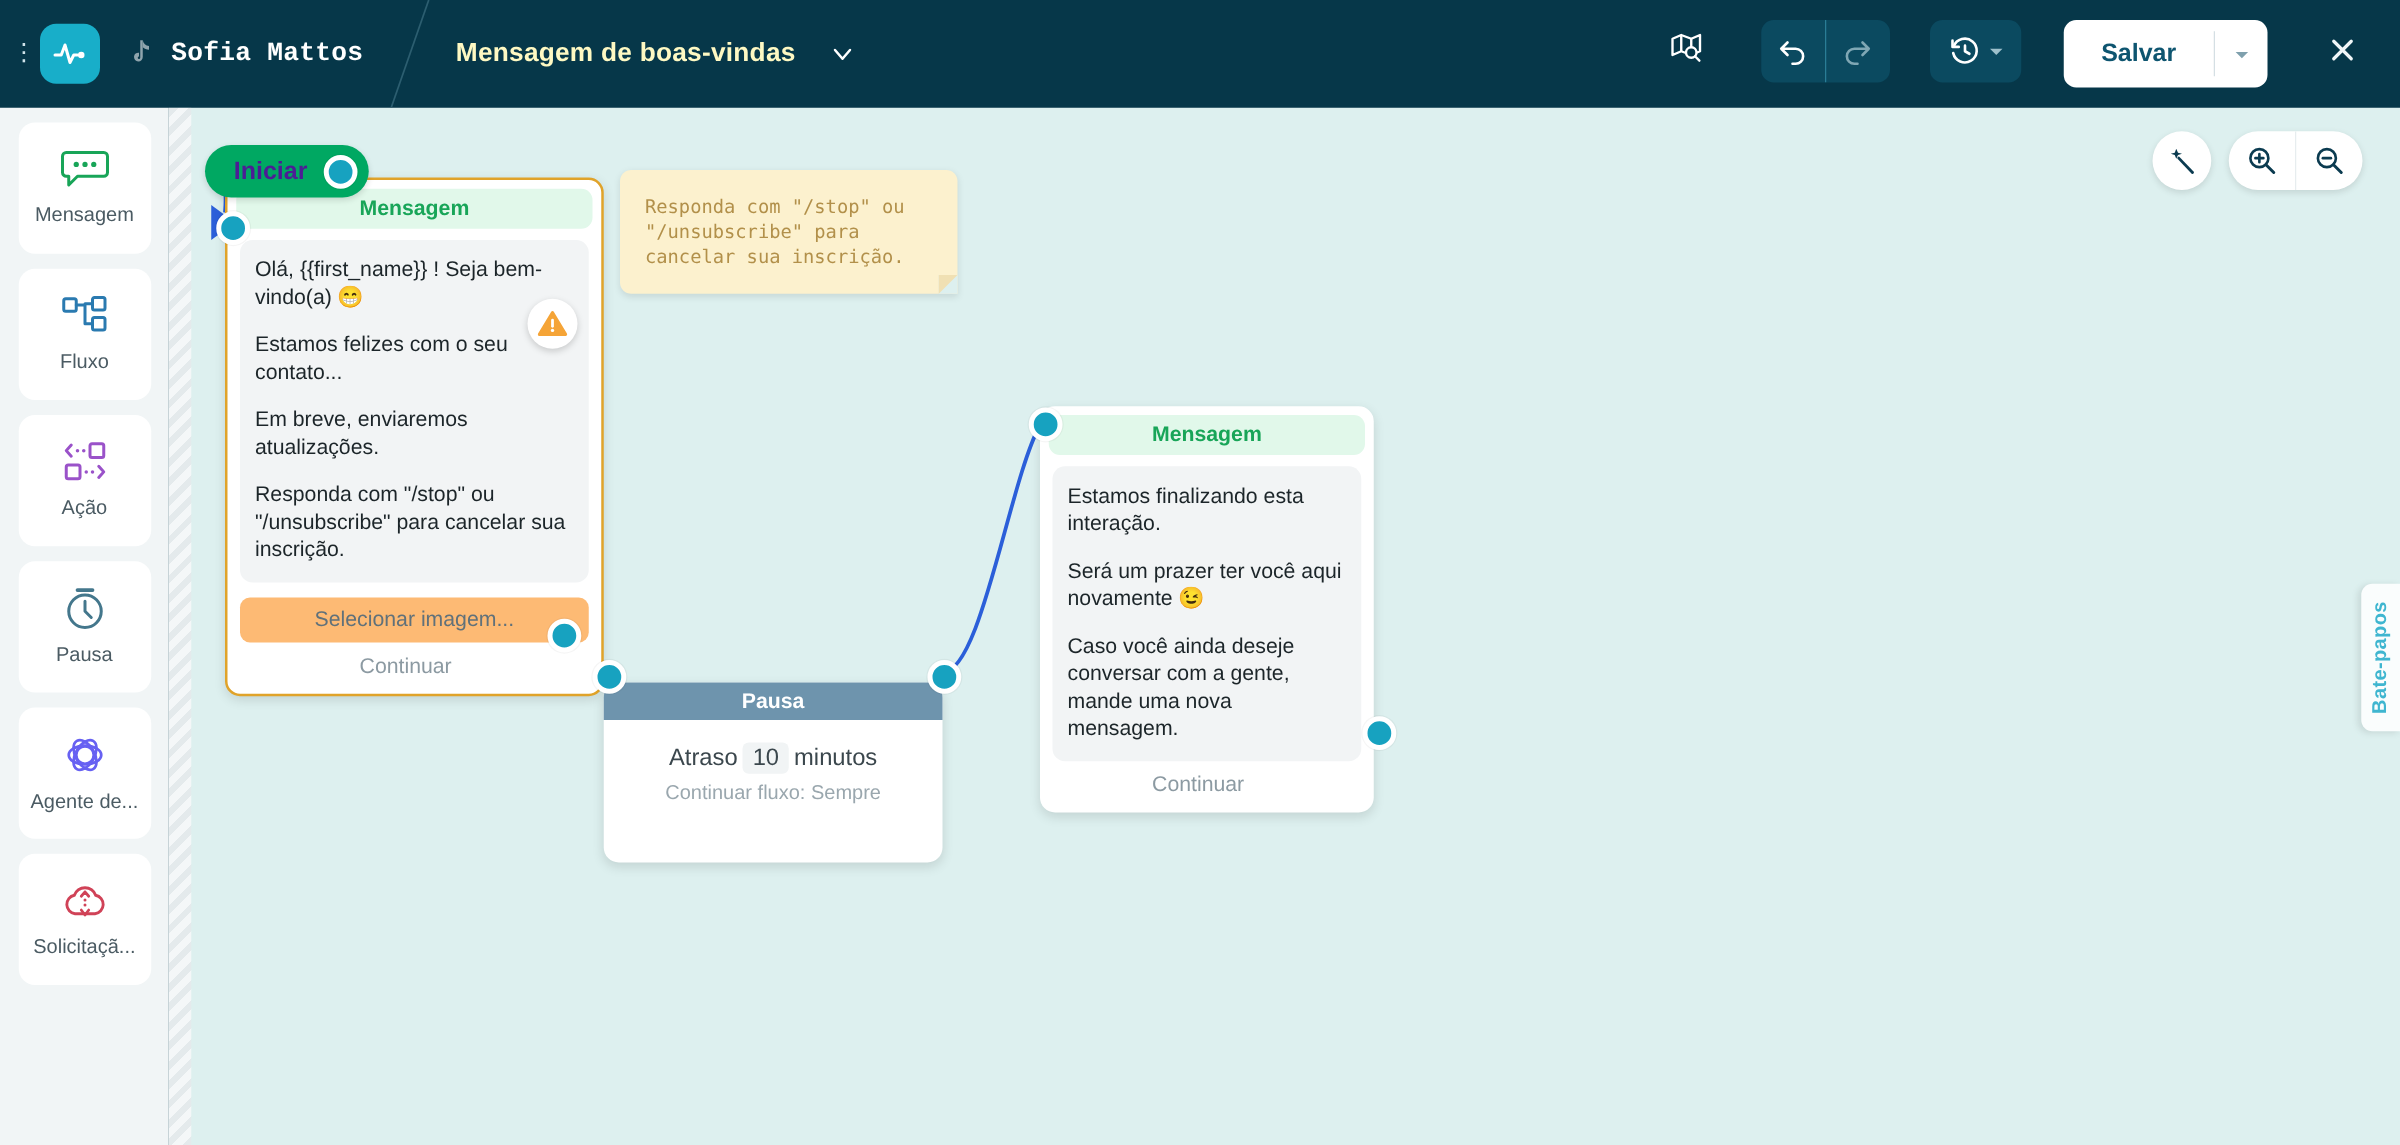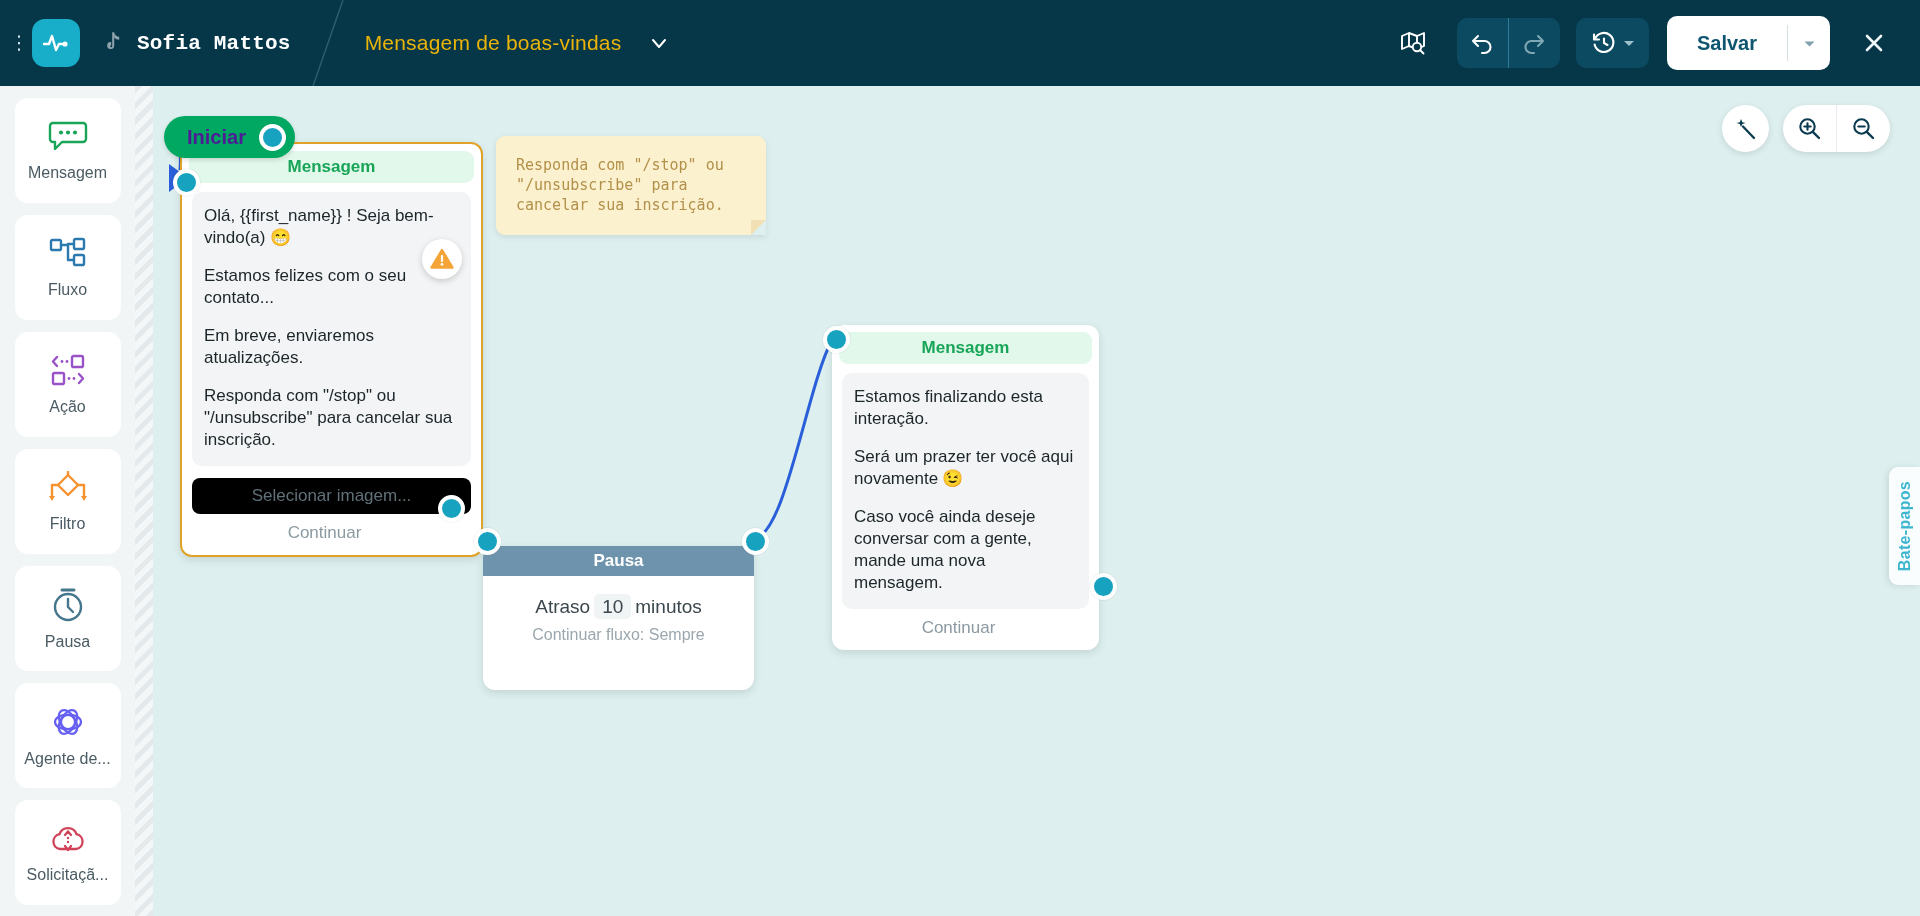--- a/index.html
+++ b/index.html
@@ -30,25 +30,25 @@
     width: 48px; height: 48px; border-radius: 13px;
     background: #18aec9;
     display: flex; align-items: center; justify-content: center;
     margin-left: 6px; flex: 0 0 auto;
   }
   .bc-item { display: flex; align-items: center; gap: 11px; padding: 0 18px; }
   .bc-avatar { width: 28px; height: 28px; display:flex; align-items:center; justify-content:center; }
   .bc-name { color: #ffffff; font-size: 21px; font-weight: bold; letter-spacing: .2px; font-family: Liberation Mono, monospace; }
   .bc-sep { width: 38px; height: 86px; position: relative; flex: 0 0 auto; }
   .bc-sep svg { position: absolute; left: 0; top: 0; }
-  .bc-title { color: #eab308; font-size: 21px; font-weight: normal; letter-spacing: .2px; }
+  .bc-title { color: #fef9c3; font-size: 21px; font-weight: bold; letter-spacing: .2px; }
   .bc-chevron { margin-left: 16px; display: flex; align-items: center; }
 
   .header-right {
-    margin-left: auto; display: flex; align-items: center; gap: 0;
+    margin-left: auto; display: flex; gap: 16px;
     padding-right: 22px;
   }
   .hdr-icon-btn {
     width: 44px; height: 44px; display: flex; align-items: center; justify-content: center;
     color: #fff; cursor: pointer; border-radius: 8px;
   }
   .undo-redo {
     display: flex; align-items: center;
     background: #0b4a60; border-radius: 10px;
     margin-left: 22px; height: 50px; overflow: hidden;
@@ -138,21 +138,21 @@
   }
   .node-head-msg .t { color: #18a558; font-size: 17px; font-weight: bold; }
   .bubble {
     background: #f2f4f5; border-radius: 10px;
     margin: 9px 10px 0 10px; padding: 13px 12px 15px 12px;
   }
   .bubble p { font-size: 17px; line-height: 22px; color: #1c2529; }
   .bubble p + p { margin-top: 16px; }
   .img-picker {
     margin: 12px 10px 0 10px; height: 36px;
-    background: #000000; border-radius: 8px;
+    background: #fdba74; border-radius: 8px;
     display: flex; align-items: center; justify-content: center;
     color: #60717a; font-size: 17px; cursor: pointer;
   }
   .continue-row {
     display: flex; align-items: center; justify-content: center;
     padding: 9px 14px 12px 0; color: #8c9aa2; font-size: 17px;
   }
   .warn-badge {
     position: absolute; left: 287px; top: 153px;
     width: 40px; height: 40px; border-radius: 50%;
@@ -376,33 +376,20 @@
           <circle cx="14" cy="7.5" r="1.4" fill="#9a52c9"></circle>
             <circle cx="19" cy="7.5" r="1.4" fill="#9a52c9"></circle>
           <path d="M31 20 L35 24.5 L31 29" stroke="#9a52c9" stroke-width="2.4" fill="none" stroke-linecap="round" stroke-linejoin="round"></path>
           <circle cx="21" cy="24.5" r="1.4" fill="#9a52c9"></circle>
             <circle cx="26" cy="24.5" r="1.4" fill="#9a52c9"></circle>
         </svg>
       </span>
       <span class="rail-label">Ação</span>
     </div>
 
-    <div class="rail-item">
-      <span>
-        <svg width="42" height="34" viewBox="0 0 42 34">
-          <path d="M21 4 L31 14 L21 24 L11 14 Z" fill="none" stroke="#f59230" stroke-width="2.4" stroke-linejoin="round"></path>
-          <path d="M21 4 V1" stroke="#f59230" stroke-width="2.4" stroke-linecap="round"></path>
-          <path d="M11 14 H5 V26" stroke="#f59230" stroke-width="2.4" fill="none" stroke-linecap="round" stroke-linejoin="round"></path>
-          <path d="M31 14 H37 V26" stroke="#f59230" stroke-width="2.4" fill="none" stroke-linecap="round" stroke-linejoin="round"></path>
-          <path d="M2 25 L5 30 L8 25 Z" fill="#f59230"></path>
-            <path d="M34 25 L37 30 L40 25 Z" fill="#f59230"></path>
-        </svg>
-      </span>
-      <span class="rail-label">Filtro</span>
-    </div>
 
     <div class="rail-item">
       <span>
         <svg width="38" height="36" viewBox="0 0 38 36">
           <circle cx="19" cy="20" r="13" fill="none" stroke="#44778c" stroke-width="2.4"></circle>
           <path d="M13 3 H25" stroke="#44778c" stroke-width="3" stroke-linecap="round"></path>
           <path d="M19 12 V20 L24 25" stroke="#44778c" stroke-width="2.4" fill="none" stroke-linecap="round" stroke-linejoin="round"></path>
         </svg>
       </span>
       <span class="rail-label">Pausa</span>

